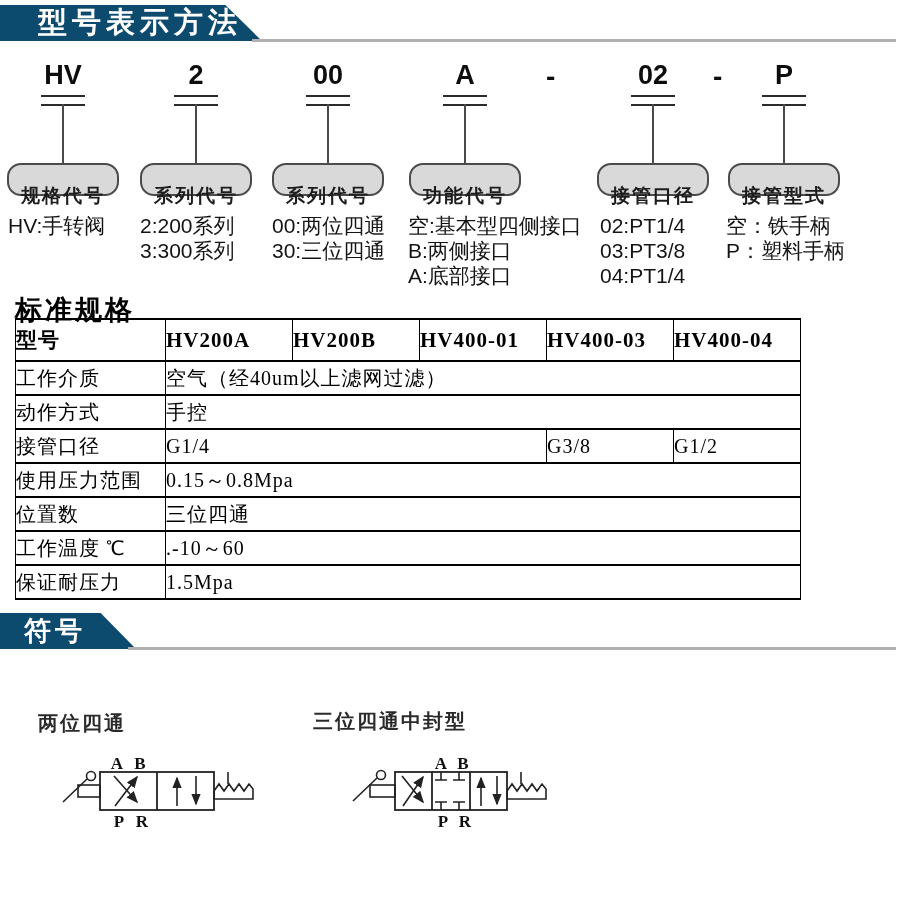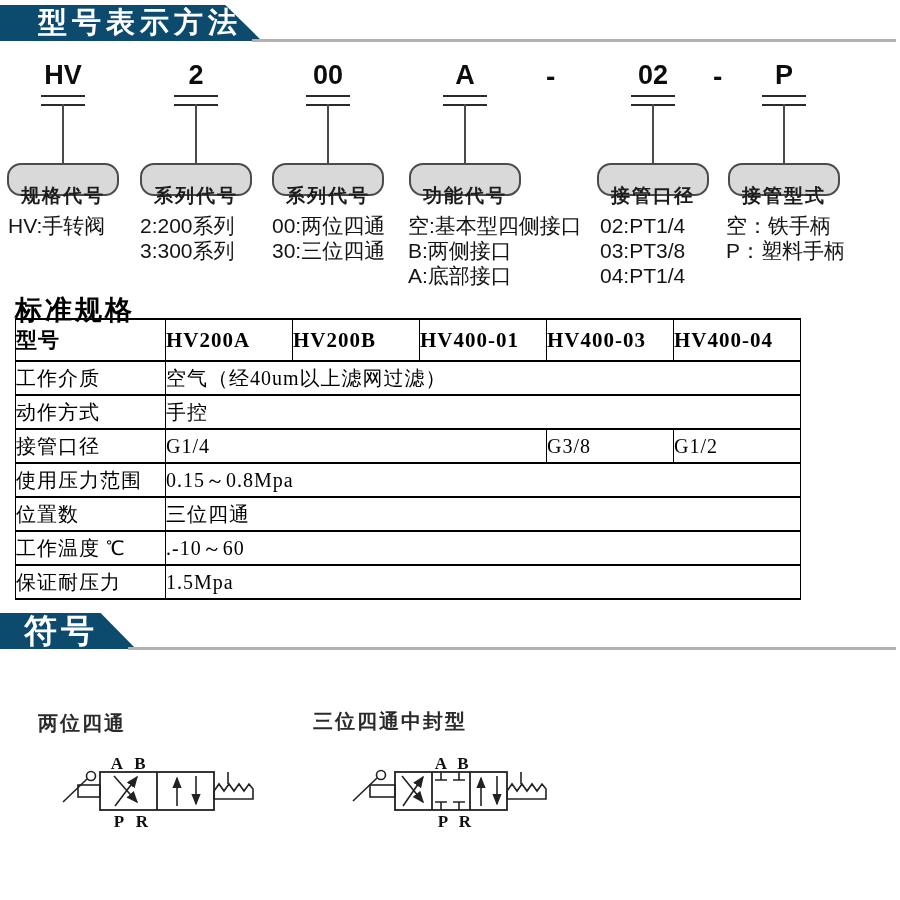--- a/index.html
+++ b/index.html
@@ -5,21 +5,21 @@
   html,body{margin:0;padding:0;background:#fff;}
   #page{position:relative;width:900px;height:900px;background:#fff;overflow:hidden;
         font-family:"Liberation Sans",sans-serif;color:#111;}
 
   
   .banner{position:absolute;left:0;background:#0c4a6e;color:#fff;display:flex;align-items:center;}
   .banner-text{font-weight:bold;white-space:nowrap;}
   #banner-model{top:5px;width:262px;height:36px;clip-path:polygon(0 0,86% 0,100% 100%,0 100%);}
   #banner-model .banner-text{font-size:29px;letter-spacing:5px;padding-left:38px;}
   #banner-symbol{top:613px;width:136px;height:36px;clip-path:polygon(0 0,74% 0,100% 100%,0 100%);}
-  #banner-symbol .banner-text{font-size:33px;letter-spacing:4px;padding-left:24px;}
+  #banner-symbol .banner-text{font-size:27px;letter-spacing:4px;padding-left:24px;}
   .banner-line{position:absolute;height:3px;background:#b1b1b1;}
   #line-model{top:39px;left:252px;width:644px;}
   #line-symbol{top:647px;left:128px;width:768px;}
 
   
   .seg{position:absolute;left:0;top:0;}
   .code{position:absolute;top:60px;width:120px;text-align:center;
         font-size:27px;font-weight:bold;color:#0d0d0d;left:calc(var(--cx) - 60px);}
   .dbl{position:absolute;top:95px;width:44px;height:7px;left:calc(var(--cx) - 22px);
        border-top:2px solid #2b2b2b;border-bottom:2px solid #2b2b2b;}

